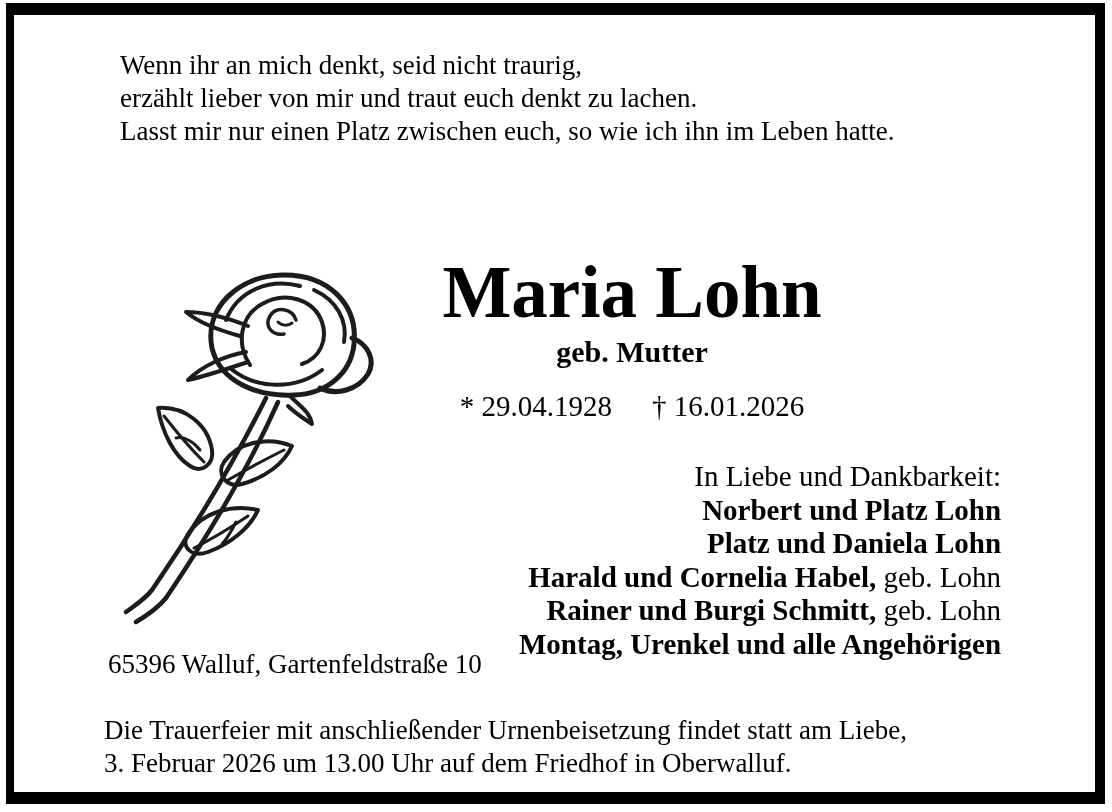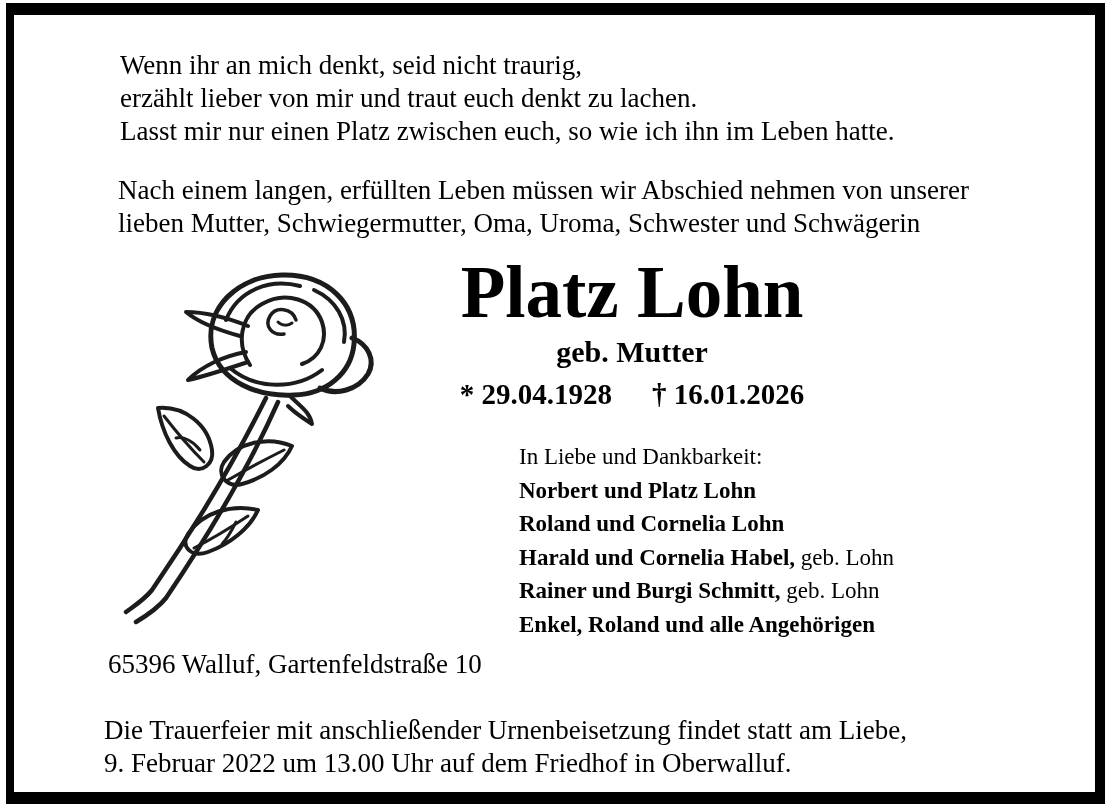--- a/index.html
+++ b/index.html
@@ -20,45 +20,41 @@
     border-color:#000000;
     border-width:12px 10px 12px 8px;
   }
   .bodytext { font-size:27px; line-height:33px; white-space:nowrap; }
   .verse   { left:120px; top:49px;  }
   .intro   { left:118px; top:174px; }
   .rose    { left:100px; top:260px; width:320px; height:400px; }
   .center-col { left:430px; top:256px; width:404px; text-align:center; }
   .name    { font-size:73px; line-height:73px; font-weight:bold; white-space:nowrap; }
   .maiden  { margin-top:8px; font-size:30px; line-height:30px; font-weight:bold; }
-  .dates   { margin-top:13px; font-size:29px; line-height:29px; font-weight:bold;
+  .dates   { margin-top:25px; font-size:29px; line-height:29px; font-weight:normal;
              display:flex; justify-content:center; gap:40px; white-space:nowrap; }
-  .family  { left:519px; top:440px; font-size:23px; line-height:33.5px; white-space:nowrap; }
+  .family  { left:519px; top:460px; font-size:29px; line-height:33.5px; white-space:nowrap;text-align:right; }
   .family .b { font-weight:bold; }
   .address { left:108px; top:648px; }
   .funeral { left:104px; top:714px; line-height:32.5px; }
   svg.roseart { stroke:#1c1c1c; fill:none; stroke-linecap:round; stroke-linejoin:round; }
 </style>
 </head>
 <body>
 
 <div class="page">
 
   <div class="abs frame"></div>
 
   <div class="abs verse bodytext">
     <div>Wenn ihr an mich denkt, seid nicht traurig,</div>
     <div>erzählt lieber von mir und traut euch denkt zu lachen.</div>
     <div>Lasst mir nur einen Platz zwischen euch, so wie ich ihn im Leben hatte.</div>
   </div>
 
-  <div class="abs intro bodytext">
-    <div>Nach einem langen, erfüllten Leben müssen wir Abschied nehmen von unserer</div>
-    <div>lieben Mutter, Schwiegermutter, Oma, Uroma, Schwester und Schwägerin</div>
-  </div>
 
   <div class="abs rose">
     <svg class="roseart" width="320" height="400" viewBox="0 0 320 400">
 
       <path d="M 112,88 C 104,48 138,16 182,15 C 228,14 258,44 254,84 C 251,114 226,134 194,135 C 158,137 120,122 112,88 Z" stroke-width="5"></path>
 
       <path d="M 252,78 C 268,84 276,100 268,114 C 258,130 236,136 220,128" stroke-width="5"></path>
 
       <path d="M 126,60 C 138,30 170,18 200,26" stroke-width="4"></path>
       <path d="M 214,30 C 236,40 248,60 244,82" stroke-width="4"></path>
@@ -82,37 +78,37 @@
       <path d="M 192,186 C 168,176 138,182 124,202 C 116,214 126,228 142,224 C 164,218 184,204 192,186 Z" stroke-width="4"></path>
       <path d="M 184,190 C 164,200 142,212 128,220" stroke-width="3"></path>
 
       <path d="M 158,250 C 132,244 102,252 88,274 C 80,287 92,298 108,292 C 130,284 150,268 158,250 Z" stroke-width="4"></path>
       <path d="M 148,256 C 130,268 110,280 94,288" stroke-width="3"></path>
       <path d="M 136,262 C 132,270 128,278 122,284" stroke-width="3"></path>
     </svg>
   </div>
 
   <div class="abs center-col">
-    <div class="name">Platz Lohn</div>
+    <div class="name">Maria Lohn</div>
     <div class="maiden">geb. Mutter</div>
     <div class="dates">
       <span>* 29.04.1928</span>
       <span>† 16.01.2026</span>
     </div>
   </div>
 
   <div class="abs family">
     <div>In Liebe und Dankbarkeit:</div>
     <div><span class="b">Norbert und Platz Lohn</span><span></span></div>
-    <div><span class="b">Roland und Cornelia Lohn</span><span></span></div>
+    <div><span class="b">Platz und Daniela Lohn</span><span></span></div>
     <div><span class="b">Harald und Cornelia Habel,</span><span> geb. Lohn</span></div>
     <div><span class="b">Rainer und Burgi Schmitt,</span><span> geb. Lohn</span></div>
-    <div><span class="b">Enkel, Roland und alle Angehörigen</span><span></span></div>
+    <div><span class="b">Montag, Urenkel und alle Angehörigen</span><span></span></div>
   </div>
 
   <div class="abs address bodytext">65396 Walluf, Gartenfeldstraße 10</div>
 
   <div class="abs funeral bodytext">
     <div>Die Trauerfeier mit anschließender Urnenbeisetzung findet statt am Liebe,</div>
-    <div>9. Februar 2022 um 13.00 Uhr auf dem Friedhof in Oberwalluf.</div>
+    <div>3. Februar 2026 um 13.00 Uhr auf dem Friedhof in Oberwalluf.</div>
   </div>
 
 </div>
 
 </body></html>

